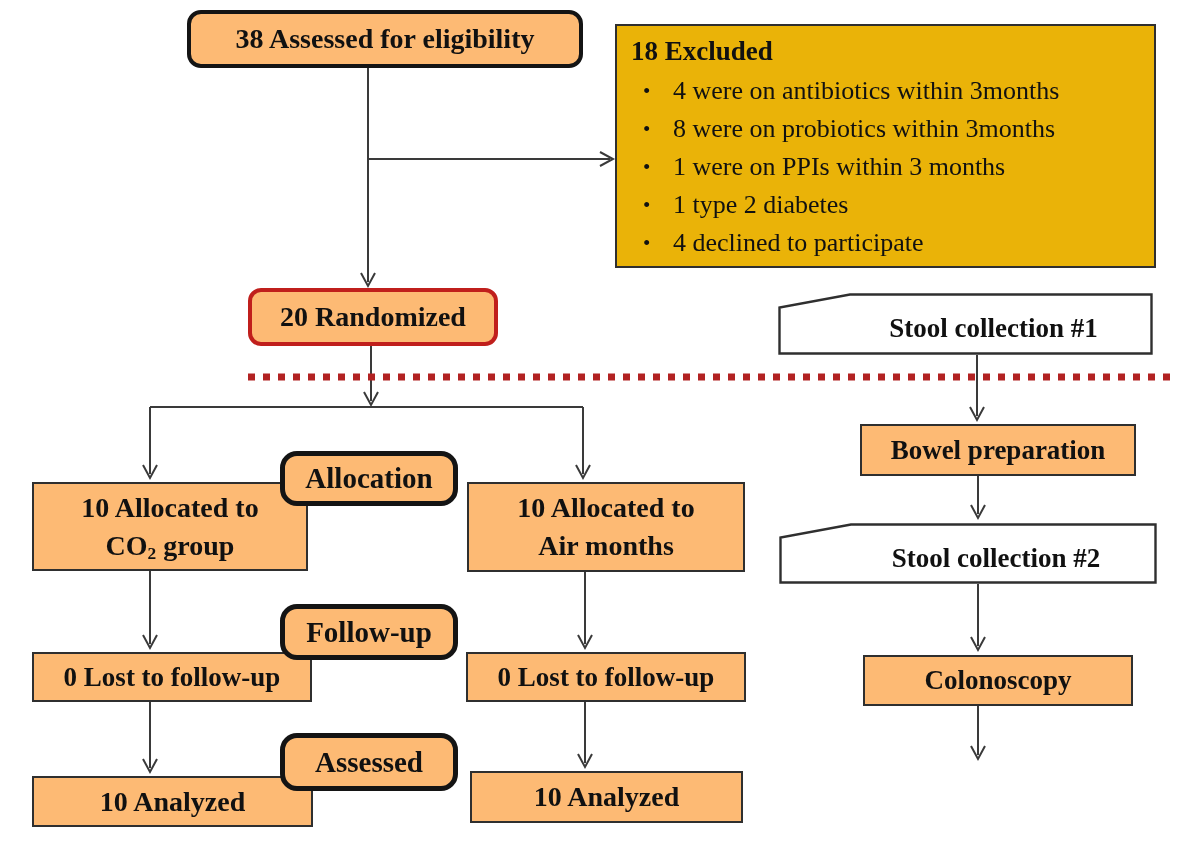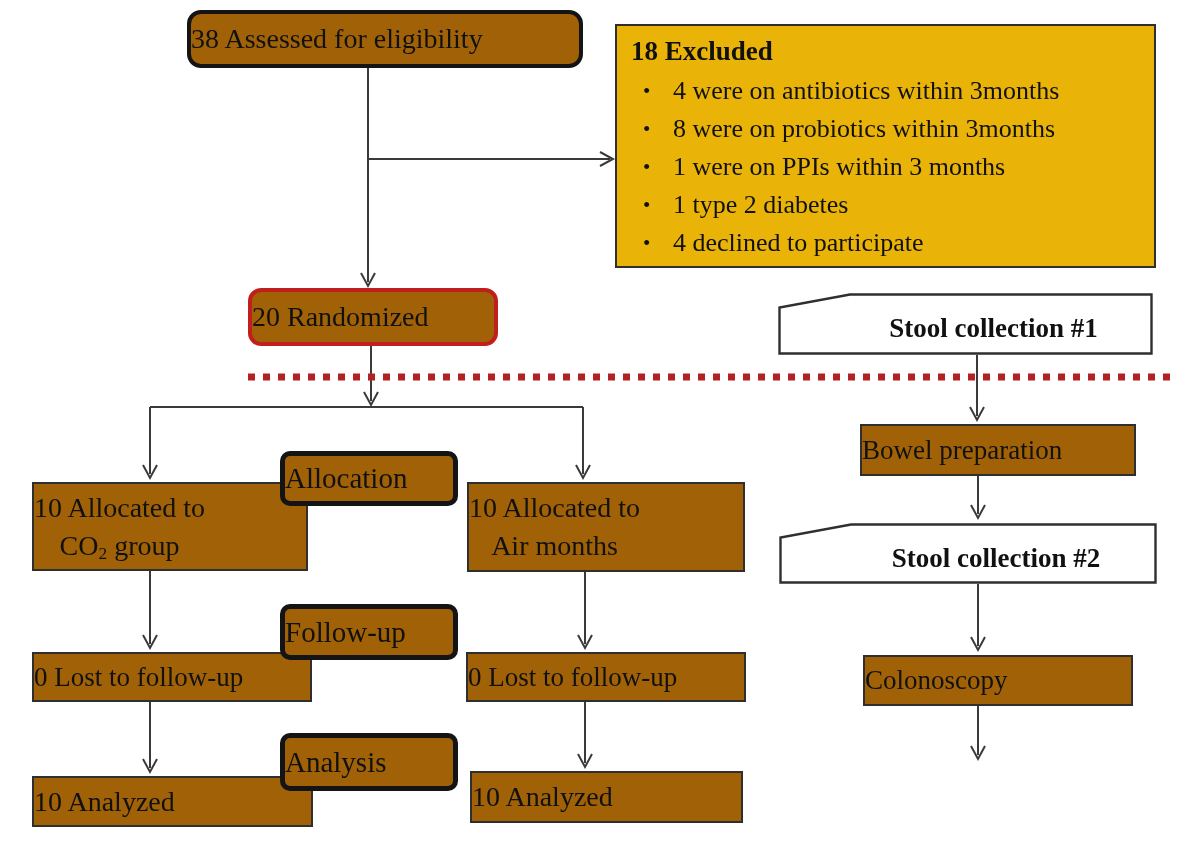--- a/index.html
+++ b/index.html
@@ -19,31 +19,32 @@
     background: var(--background);
     font-family: "Liberation Serif", "DejaVu Serif", serif;
     color: var(--text-black);
     overflow: hidden;
   }
   .wires { position: absolute; left: 0; top: 0; z-index: 1; }
   .wires path { fill: none; stroke: var(--line-gray); stroke-width: 2; }
   .wires path.dotline { stroke: var(--dotted-line-red); stroke-width: 7; stroke-dasharray: 7 8; }
   .box {
     position: absolute;
-    background: #a16207;
+    background: #fdba74;
     box-sizing: border-box;
     display: flex;
     align-items: center;
+    justify-content: center;
     text-align: center;
     z-index: 2;
-    font-weight: normal;
+    font-weight: bold;
   }
   .thin   { border: 2px solid var(--thin-border); margin-left: 20px; }
   .thick  { border: 4px solid var(--border-black); border-radius: 14px; }
-  .badge  { border: 5px solid var(--border-black); border-radius: 10px; z-index: 3; font-size: 29px; }
+  .badge  { border: 5px solid var(--border-black); border-radius: 17px; z-index: 3; font-size: 29px; }
   .redbox { border: 4px solid var(--accent-red); border-radius: 13px; }
   .f28 { font-size: 28px; }
   .f27 { font-size: 27px; white-space: nowrap; }
   .two-line { line-height: 38px; }
   .bevel { position: absolute; z-index: 2; padding-left: 28px; }
   .bevel svg { position: absolute; left: 0; top: 0; display: block; }
   .bevel polygon { fill: #ffffff; stroke: var(--thin-border); stroke-width: 2.4; }
   .bevel .lbl {
     position: relative; z-index: 1; display: flex; width: 100%; height: 100%;
     align-items: center; justify-content: center; box-sizing: border-box;
@@ -171,21 +172,21 @@
 
   <div class="box thin f27" style="left:446px; top:652px; width:280px; height:50px;">
     <span>0 Lost to follow-up</span>
   </div>
 
   <div class="box thin f27" style="left:843px; top:655px; width:270px; height:51px;">
     <span>Colonoscopy</span>
   </div>
 
   <div class="box badge" style="left:280px; top:733px; width:178px; height:58px;">
-    <span>Analysis</span>
+    <span>Assessed</span>
   </div>
 
   <div class="box thin f28" style="left:12px; top:776px; width:281px; height:51px;">
     <span>10 Analyzed</span>
   </div>
 
   <div class="box thin f28" style="left:450px; top:771px; width:273px; height:52px;">
     <span>10 Analyzed</span>
   </div>
 

